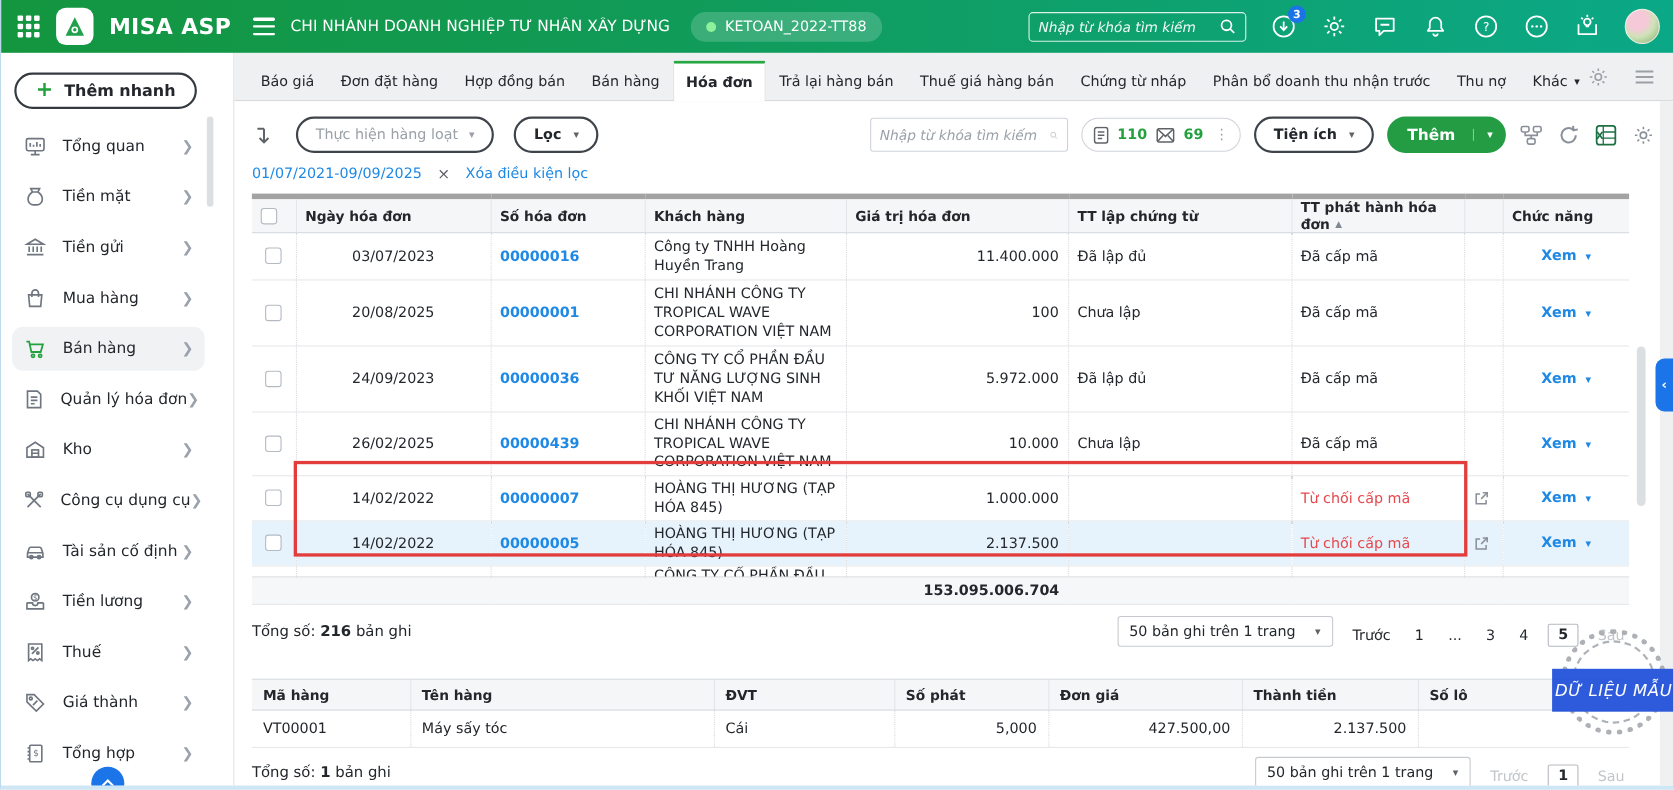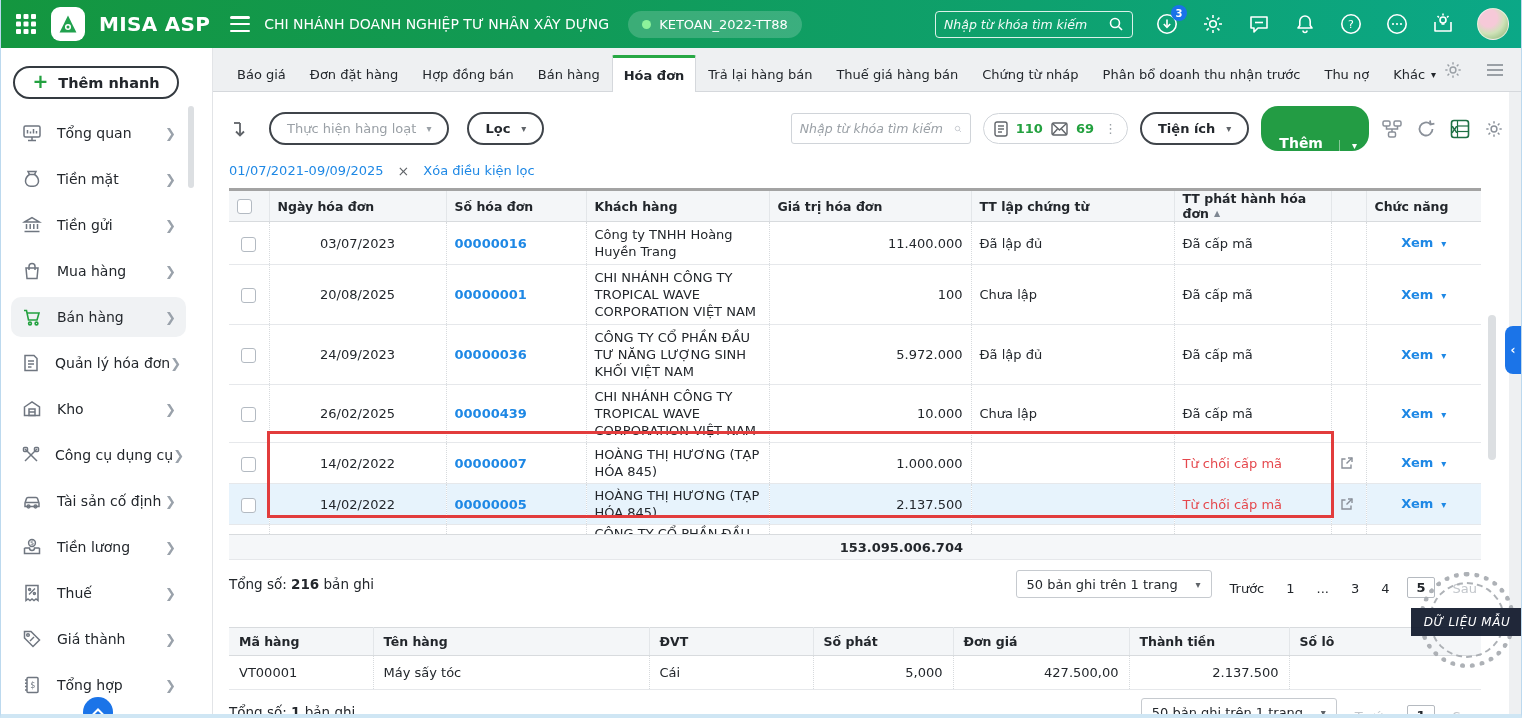--- a/index.html
+++ b/index.html
@@ -70,33 +70,33 @@
   .pill .caret { font-size:10px; color:#5f6368; }
   .pill.muted { color:#9aa0a6; }
   .pill.muted .caret { color:#9aa0a6; }
   .pill.bold { font-weight:bold;gap:11px; }
   .tb2-search { display:flex; align-items:center; border:1px solid #d0d4d9; border-radius:3px; height:31px; width:180px; padding:0 8px;}
   .tb2-search input { flex:1; border:none; outline:none; font-style:italic; font-size:12.5px; color:#5f6368; font-family:inherit;}
   .tb2-search input::placeholder { color:#9aa0a6; }
   .counter-pill { display:flex; align-items:center; gap:8px; height:31px; border:1px solid #d0d4d9; border-radius:16px; padding:0 10px; cursor:pointer;}
   .counter-pill .num { color:#23a13f; font-weight:bold; }
   .counter-pill .vdots { color:#9aa0a6; font-size:13px; padding-left:2px; }
-  .btn-add { display:flex; align-items:flex-end; height:45px; border-radius:17px; overflow:hidden; background:#239c44; color:#fff; cursor:pointer;}
+  .btn-add { display:flex; align-items:center; height:33px; border-radius:17px; overflow:hidden; background:#239c44; color:#fff; cursor:pointer;}
   .btn-add .lbl { display:flex; align-items:center; padding:0 16px 0 18px; font-weight:bold; font-size:14px; }
   .btn-add .drop { display:flex; align-items:center; padding:0 12px; border-left:1px solid rgba(255,255,255,.45); font-size:10px;}
   .tool-ic { width:22px; height:22px; display:flex; align-items:center; justify-content:center; cursor:pointer; }
   
   .filterrow { display:flex; align-items:center; gap:14px; margin:12px 0 10px 0; }
   .chip { color:#1e88e5; font-size:13px; }
   .chip-x { color:#5f6368; font-size:14px; cursor:pointer; line-height:1; }
   .clear-link { color:#1e88e5; font-size:13px; cursor:pointer; }
   
   .tablewrap { position:relative; width:1252px; }
   table { border-collapse:collapse; table-layout:fixed; width:1252px; }
-  .inv th { height:28px; background:#f4f6f8; border-top:3px solid #a3a3a3; border-bottom:1px solid #d8dbde;
+  .inv th { height:28px; background:#f4f6f8; border-top:5px solid #a3a3a3; border-bottom:1px solid #d8dbde;
     font-size:12.5px; font-weight:bold; padding:0 8px; text-align:left; border-right:1px solid #e3e6e9; }
   .inv th:last-child { border-right:none; }
   .inv td { border-bottom:1px solid #e6e8eb; border-right:1px dotted #d7dadd; padding:3px 8px; font-size:13px;
     line-height:17px; vertical-align:middle; overflow:hidden;}
   .inv td:last-child { border-right:none; }
   .inv tr.r1 td { height:43px; } .inv tr.r2 td { height:60px; } .inv tr.r3 td { height:60px; }
   .inv tr.r4 td { height:55px; } .inv tr.r5 td { height:40px; } .inv tr.r6 td { height:41px; }
   .inv tr.sel td { background:#e7f3fc; }
   .c-center { text-align:center; } .c-right { text-align:right; }
   .lnk { color:#1e88e5; cursor:pointer;font-weight:bold; }
@@ -132,22 +132,22 @@
   .detailfooter { display:flex; align-items:center; justify-content:space-between; margin-top:8px; width:1252px; }
   
   .vtrack { position:absolute; right:0; top:92px; width:12px; bottom:0; background:#eef0f2; z-index:35; }
   .vthumb { position:absolute; left:1487px; top:315px; width:8px; height:145px; background:#dcdfe2; border-radius:4px; z-index:36;}
   .side-handle { position:absolute; right:0; top:326px; width:16px; height:48px; background:#1b74e8; border-radius:8px 0 0 8px;
     color:#fff; display:flex; align-items:center; justify-content:center; font-size:12px; font-weight:bold; z-index:60; cursor:pointer;}
   
   .watermark { position:absolute; left:1418px; top:572px; width:96px; height:96px; z-index:50; opacity:.92; pointer-events:none;}
   .wm-outer { position:absolute; inset:0; border:5px dotted #a7abb0; border-radius:50%; }
   .wm-inner { position:absolute; inset:10px; border:2px dashed #a7abb0; border-radius:50%; }
-  .wm-band { position:absolute; left:-8px; right:-8px; top:36px; height:28px; background:#0f172a; color:#fff;
-    font-style:italic; font-size:12px; display:flex; align-items:center; justify-content:center; letter-spacing:.5px;}
+  .wm-band { position:absolute; left:-8px; right:-8px; top:36px; height:39px; background:#1d4ed8; color:#fff;
+    font-style:italic; font-size:15px; display:flex; align-items:center; justify-content:center; letter-spacing:.5px;}
   .bold { font-weight:bold; }
   svg { display:block; }
 </style>
 </head>
 <body>
 
 <header class="topbar">
   <div class="tb-left">
     <span class="tb-grid">
       <svg width="22" height="22" viewBox="0 0 22 22">

